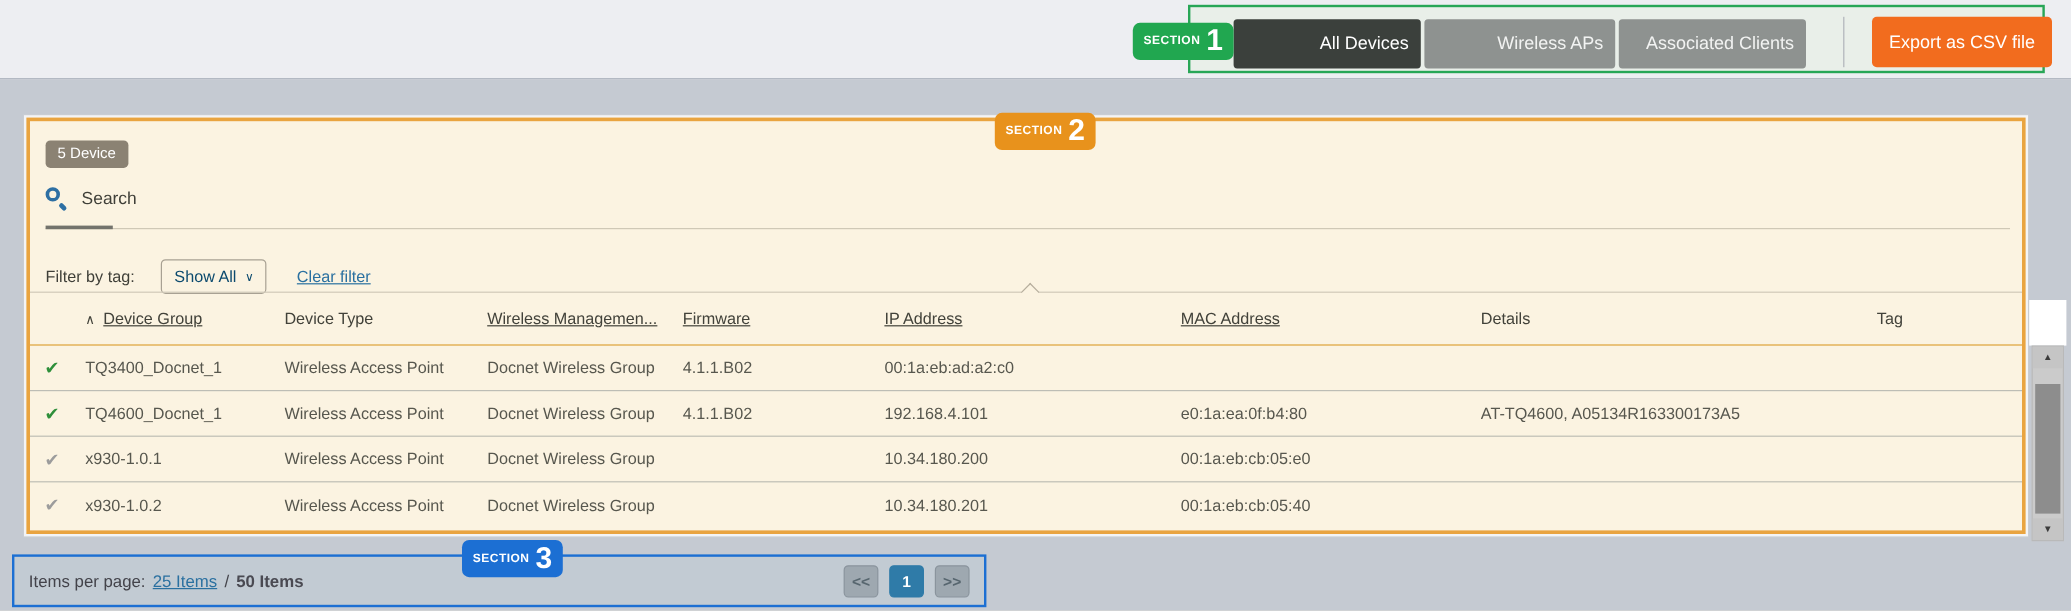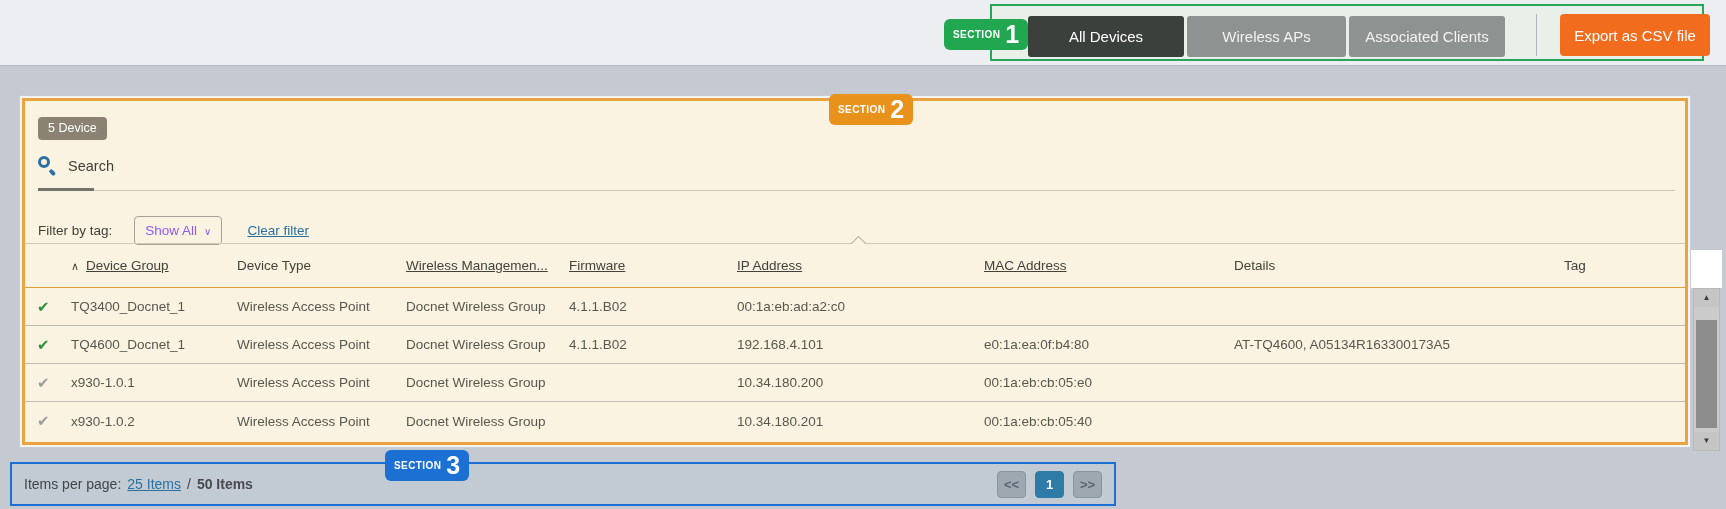--- a/index.html
+++ b/index.html
@@ -15,21 +15,21 @@
     background:#edeef2; border-bottom:1px solid #b3b9c3;
   }
   .s1box {
     position:absolute; left:990px; top:4px; width:714px; height:57px;
     border:2px solid #28a657; background:#e9efe9;
   }
   .tabs { position:absolute; left:36px; top:10px; display:flex; gap:3px; }
   .tab {
     height:41px; border:none; cursor:pointer; color:#f2f3f2;
     font-family:inherit; font-size:15px; border-radius:3px;
-    background:#8e9290; padding:0 10px;
+    background:#8e9290; padding:0 10px;text-align:right;
   }
   .tab.active { background:#3b403c; color:#ffffff; }
   .tab-w1 { width:156px; } .tab-w2 { width:159px; } .tab-w3 { width:156px; }
   .vdivider { position:absolute; left:544px; top:8px; width:1px; height:42px; background:#b0b4ba; }
   .export-btn {
     position:absolute; left:568px; top:8px; width:150px; height:42px;
     background:#f26c1e; border:none; border-radius:4px; cursor:pointer;
     color:#fff; font-family:inherit; font-size:15px;
   }
 
@@ -71,21 +71,21 @@
   }
   .search-input::placeholder { color:#3f3f38; opacity:1; }
   .search-underline { position:absolute; left:13px; top:89px; width:1637px; border-bottom:1px solid #cfc8b6; }
   .search-underline .active-seg { position:absolute; left:0; top:-2px; width:56px; height:3px; background:#73736c; }
 
   .filter-row { position:absolute; left:13px; top:114px; height:30px; display:flex; align-items:center; }
   .filter-label { font-size:13.5px; color:#3f3f38; margin-right:22px; }
   .tag-dropdown {
     height:29px; min-width:86px; padding:0 10px; cursor:pointer;
     background:transparent; border:1px solid #a8a193; border-radius:4px;
-    color:#8b5cf6; font-family:inherit; font-size:13.5px;
+    color:#0c4a6e; font-family:inherit; font-size:13.5px;
     display:inline-flex; align-items:center; gap:7px; justify-content:center;
   }
   .tag-dropdown .caret { font-size:10px; margin-top:2px; }
   .clear-filter { margin-left:25px; font-size:13.5px; color:#2a70a0; text-decoration:underline; cursor:pointer; }
 
   .header-sep { position:absolute; left:0; top:142px; width:1660px; border-top:1px solid #d0c9b8; }
   .notch {
     position:absolute; left:828px; top:-6.5px; width:11px; height:11px;
     background:#fbf3e1; transform:rotate(45deg);
     border-top:1px solid #b5ad9c; border-left:1px solid #b5ad9c;
@@ -121,21 +121,21 @@
   .scroll-btn {
     position:absolute; left:0; width:25px; height:18px; background:#c5c5c5;
     color:#3c3c3c; font-size:8px; text-align:center; line-height:18px; cursor:pointer;
   }
   .scroll-btn.up { top:0; }
   .scroll-btn.down { bottom:0; }
   .scroll-thumb { position:absolute; left:2px; top:31px; width:21px; height:108px; background:#8d8d8d; cursor:grab; }
 
   
   .pagebar {
-    position:absolute; left:10px; top:462px; width:1106px; height:44px;
+    position:absolute; left:10px; top:462px; width:812px; height:44px;
     border:2px solid #1c6fd3; background:#c2cbd3;
     display:flex; align-items:center; justify-content:space-between;
     padding:0 12px; font-size:14px; color:#43434a;
   }
   .pp-text { display:flex; align-items:center; gap:6px; white-space:nowrap; }
   .pp-link { color:#2a70a0; text-decoration:underline; cursor:pointer; }
   .pp-total { font-weight:bold; color:#4a4a52; }
   .pager { display:flex; gap:9px; }
   .page-btn {
     min-width:29px; height:27px; border-radius:4px; cursor:pointer;

